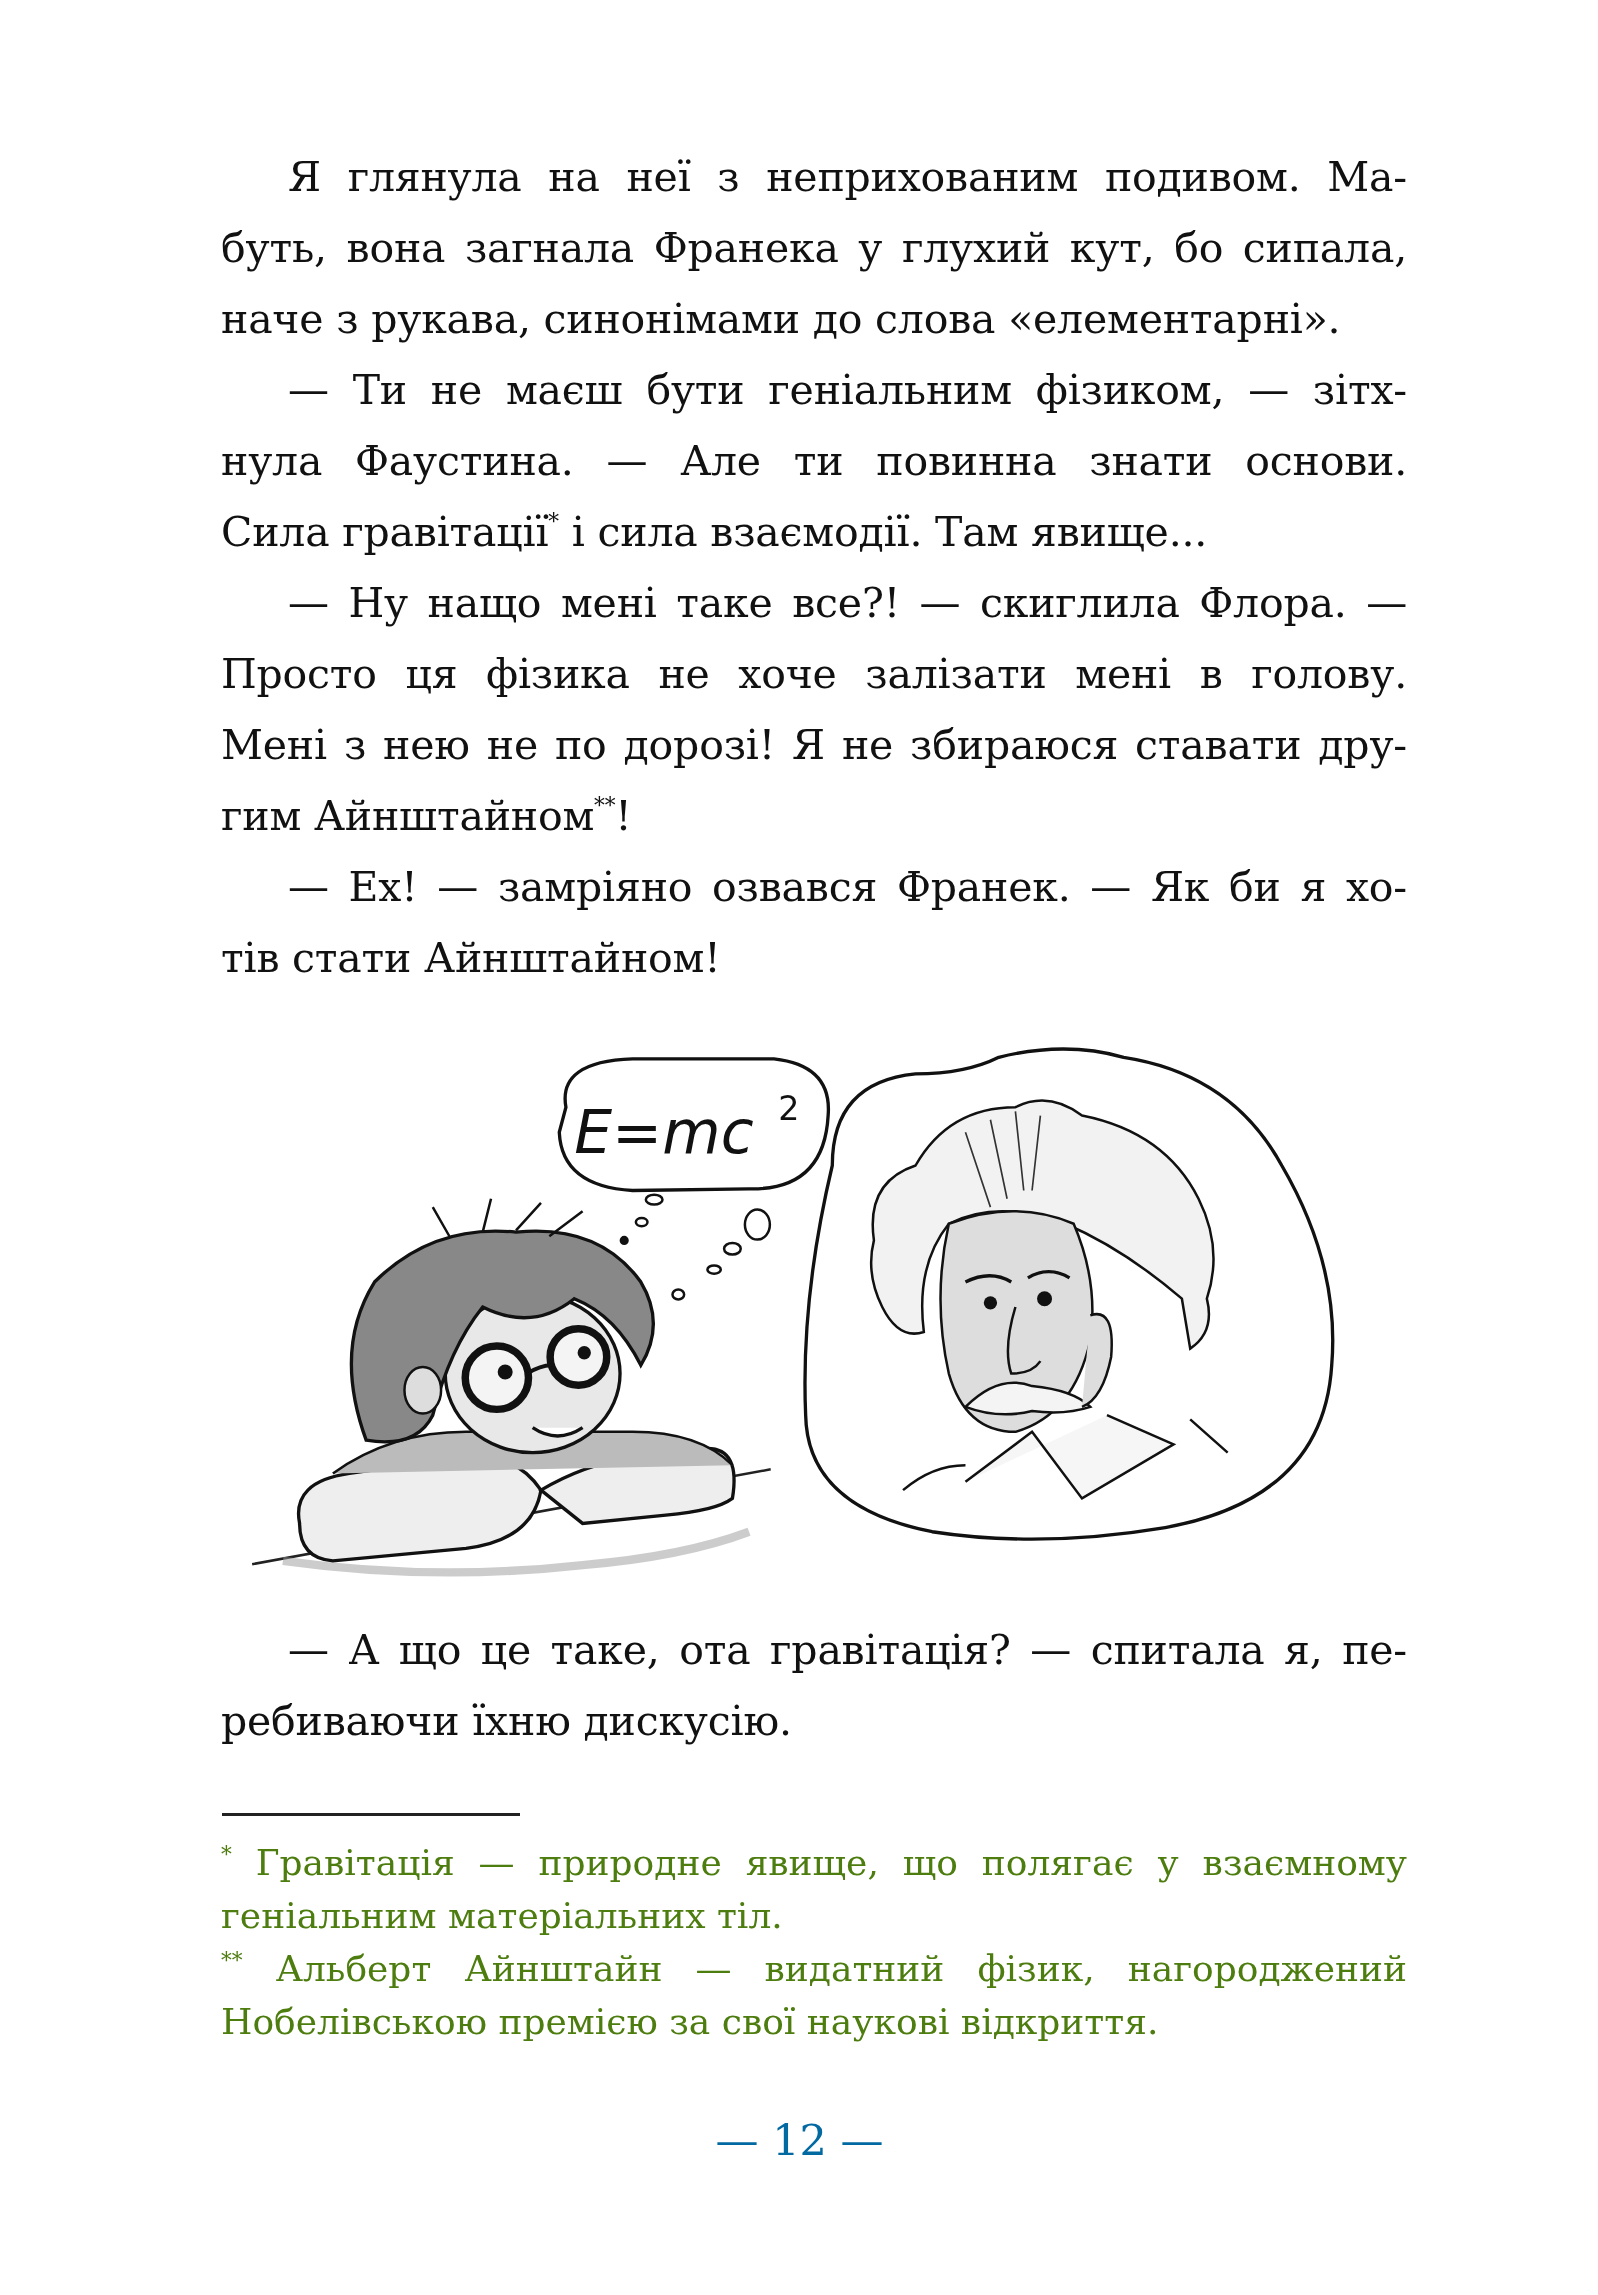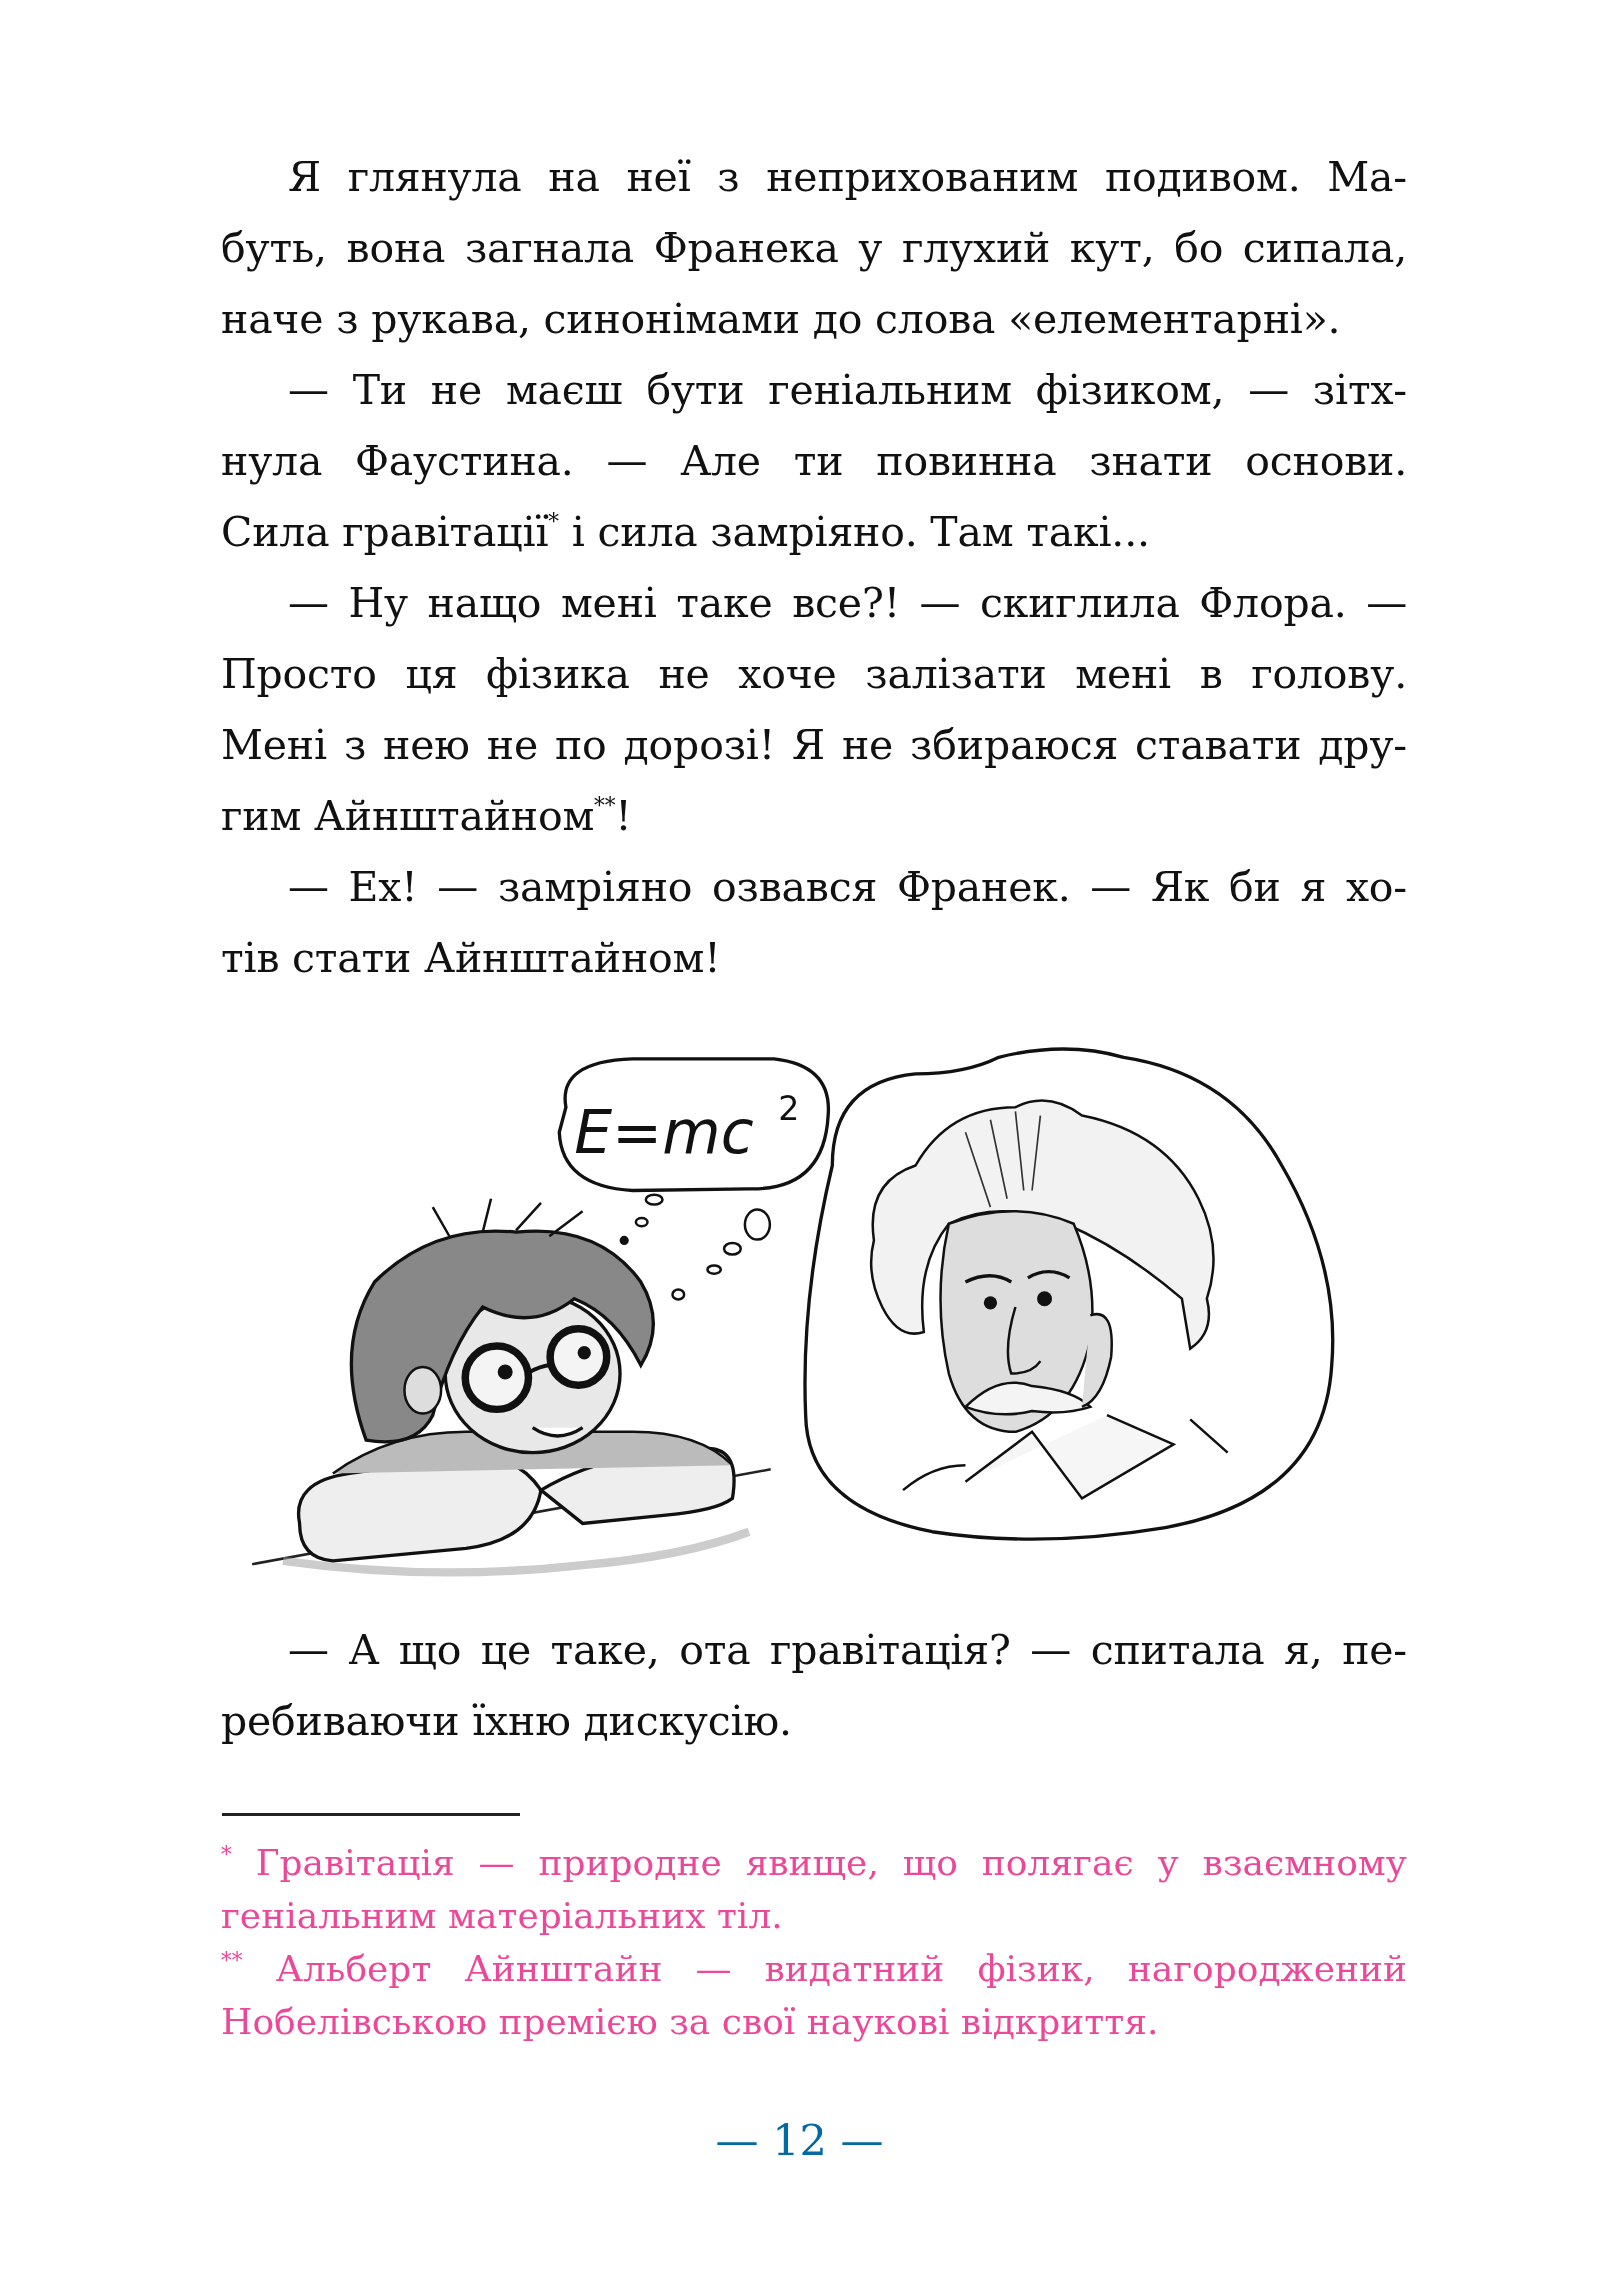--- a/index.html
+++ b/index.html
@@ -13,21 +13,21 @@
   }
   .line { display: block; white-space: nowrap; height: 71px; text-align-last: justify; }
   .line.last { text-align-last: left; }
   .indent { padding-left: 67px; }
   sup { font-size: 21.6px; vertical-align: 16.7px; line-height: 0; }
   .illustration { position: absolute; left: 216px; top: 1024px; width: 1166px; height: 566px; }
   .footnote-rule { position: absolute; left: 222px; top: 1813px; width: 298px; height: 2.5px; background: #222; }
   .footnotes {
     position: absolute; left: 221px; top: 1836px; width: 1186px;
     font-family: "DejaVu Serif", "Liberation Serif", serif;
-    font-size: 36px; line-height: 53px; color: #ec4899;
+    font-size: 36px; line-height: 53px; color: #4d7c0f;
   }
   .fn-line { display: block; white-space: nowrap; height: 53px; text-align-last: justify; text-align: justify; }
   .fn-line.last { text-align-last: left; }
   .fn-mark { font-size: 21.6px; vertical-align: 13.3px; line-height: 0; }
   .page-number {
     position: absolute; left: 0; width: 1599px; top: 2115px; text-align: center;
     font-family: "DejaVu Serif", "Liberation Serif", serif; font-size: 43px; color: #0369a1;
   }
 </style>
 </head>
@@ -35,21 +35,21 @@
 
 <div class="page">
 
   <div class="text-block" style="top:142px;">
     <span class="line indent">Я глянула на неї з неприхованим подивом. Ма-</span>
     <span class="line">буть, вона загнала Франека у глухий кут, бо сипала,</span>
     <span class="line last">наче з рукава, синонімами до слова «елементарні».</span>
 
     <span class="line indent">— Ти не маєш бути геніальним фізиком, — зітх-</span>
     <span class="line">нула Фаустина. — Але ти повинна знати основи.</span>
-    <span class="line last"><span>Сила гравітації</span><sup>*</sup> <span>і сила замріяно. Там такі...</span></span>
+    <span class="line last"><span>Сила гравітації</span><sup>*</sup> <span>і сила взаємодії. Там явище...</span></span>
 
     <span class="line indent">— Ну нащо мені таке все?! — скиглила Флора. —</span>
     <span class="line">Просто ця фізика не хоче залізати мені в голову.</span>
     <span class="line">Мені з нею не по дорозі! Я не збираюся ставати дру-</span>
     <span class="line last"><span>гим Айнштайном</span><sup>**</sup><span>!</span></span>
 
     <span class="line indent">— Ех! — замріяно озвався Франек. — Як би я хо-</span>
     <span class="line last">тів стати Айнштайном!</span>
   </div>
 

